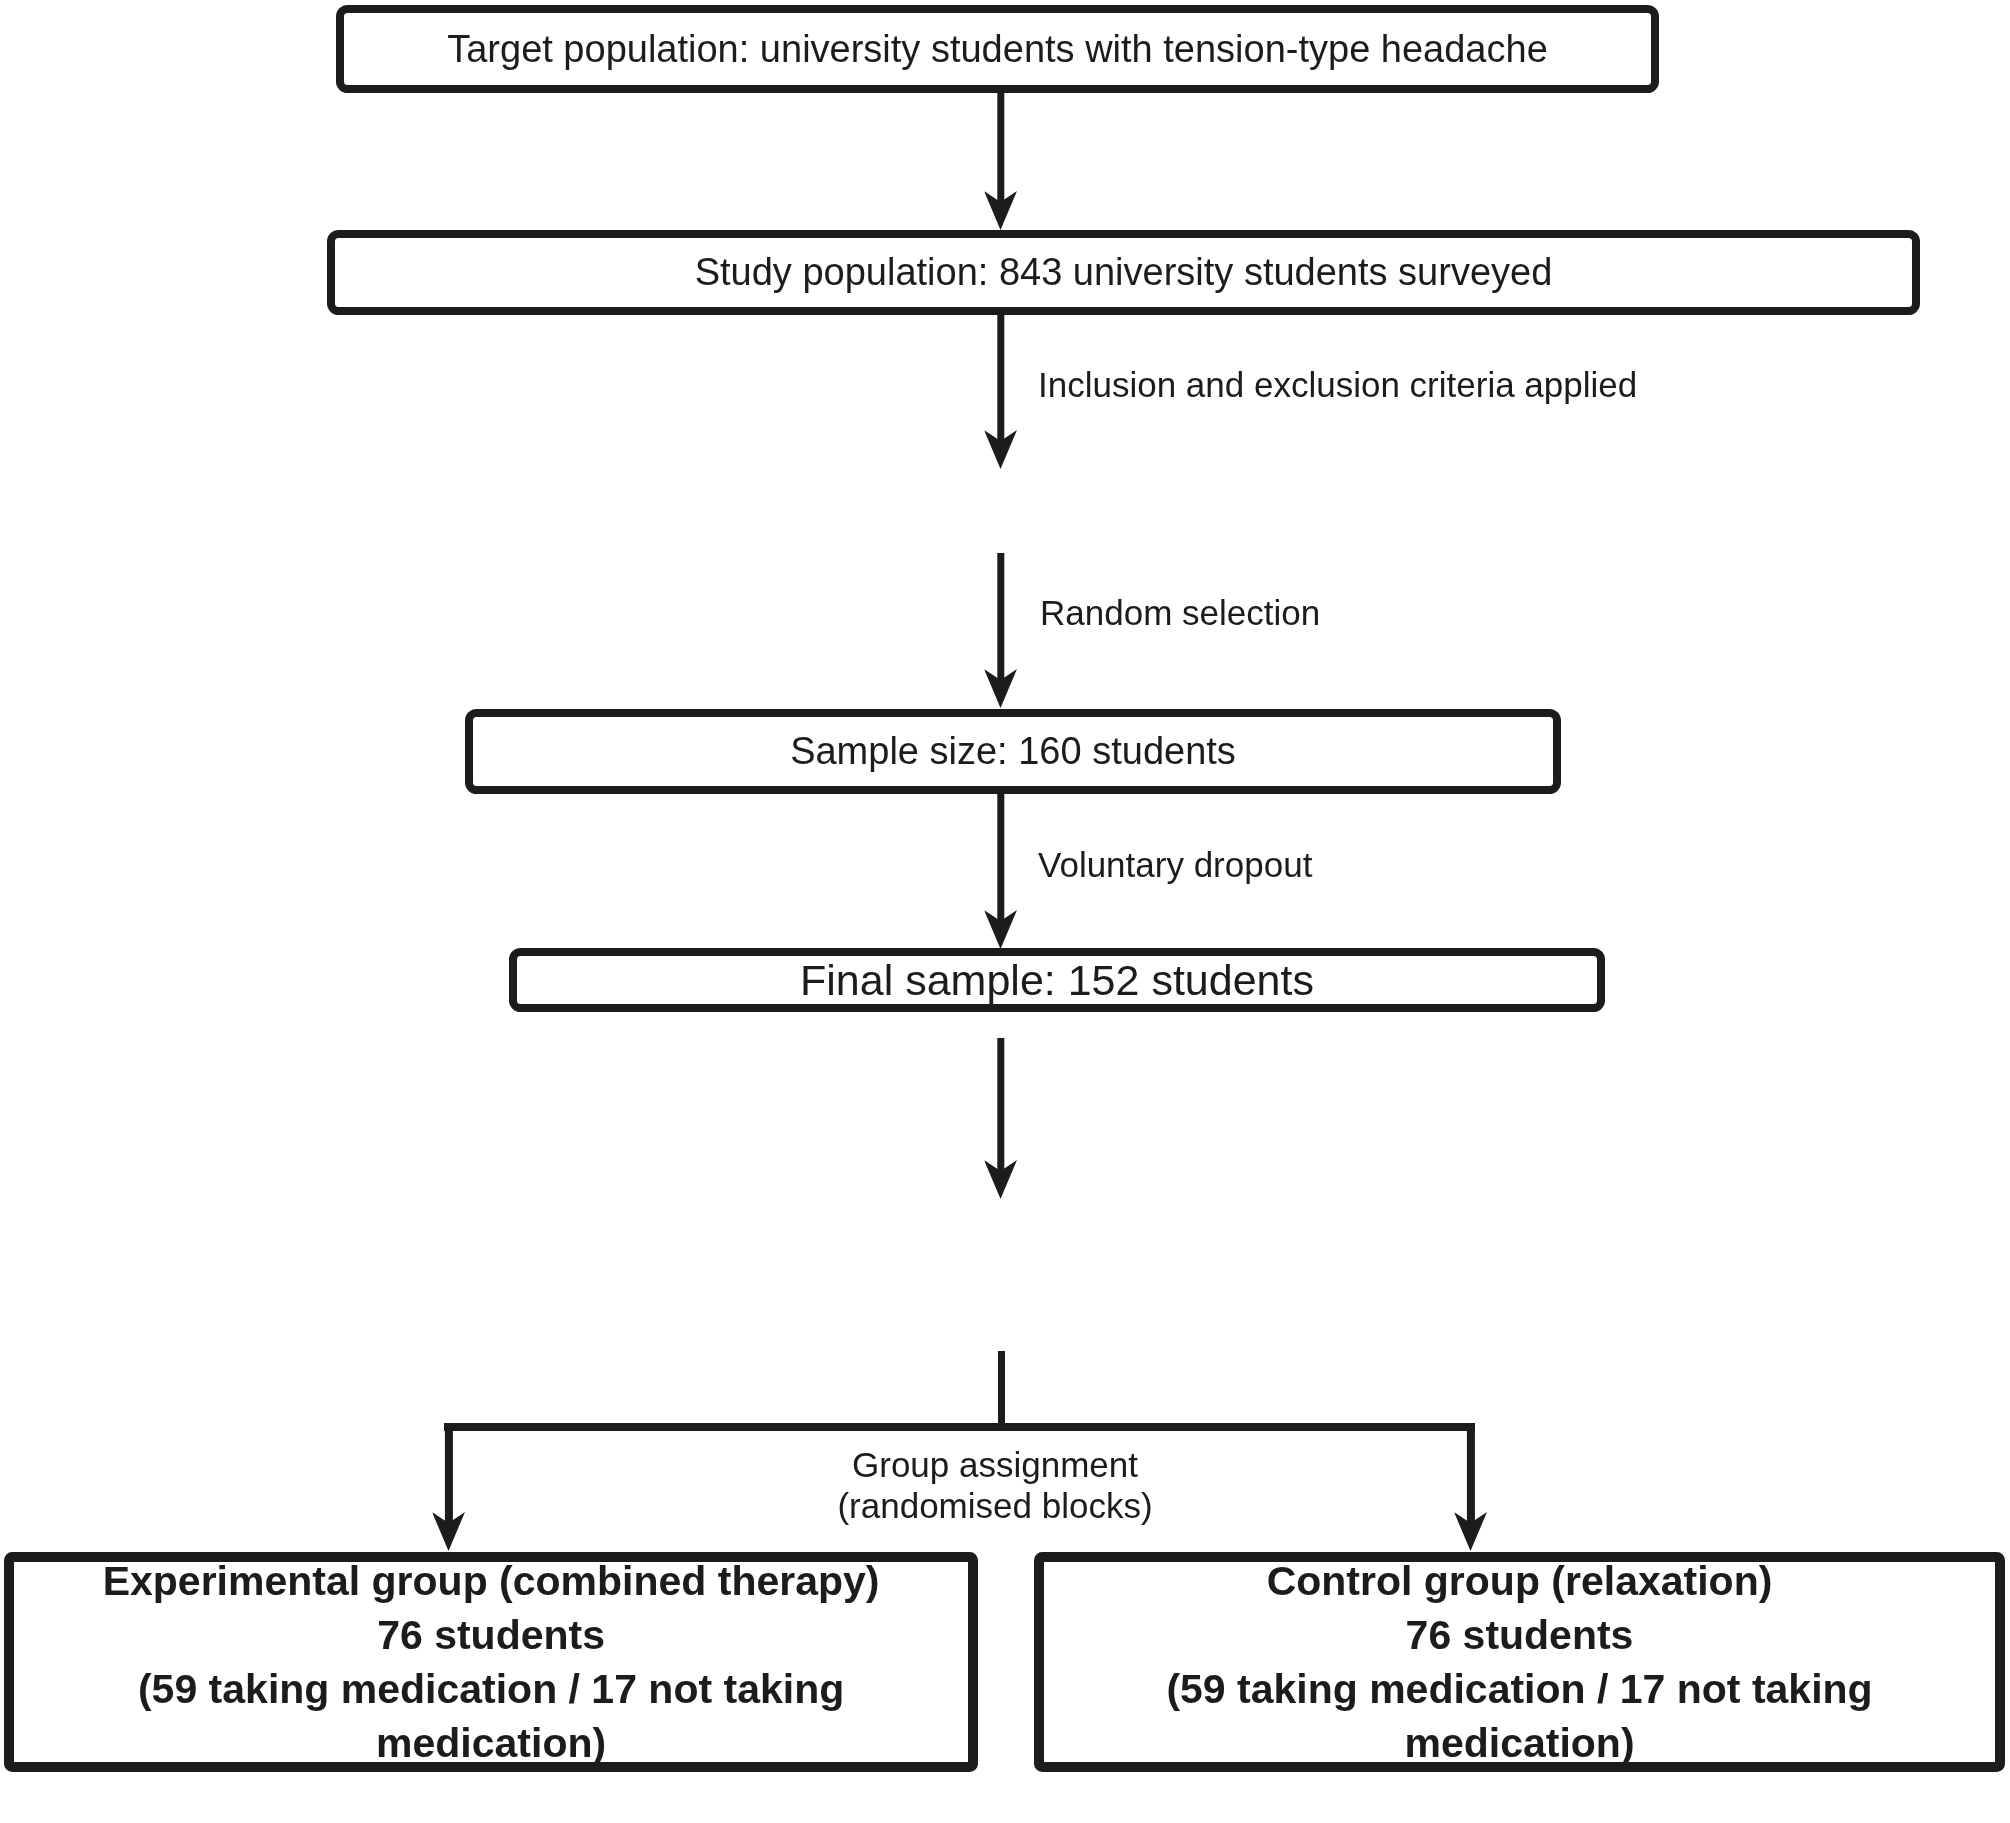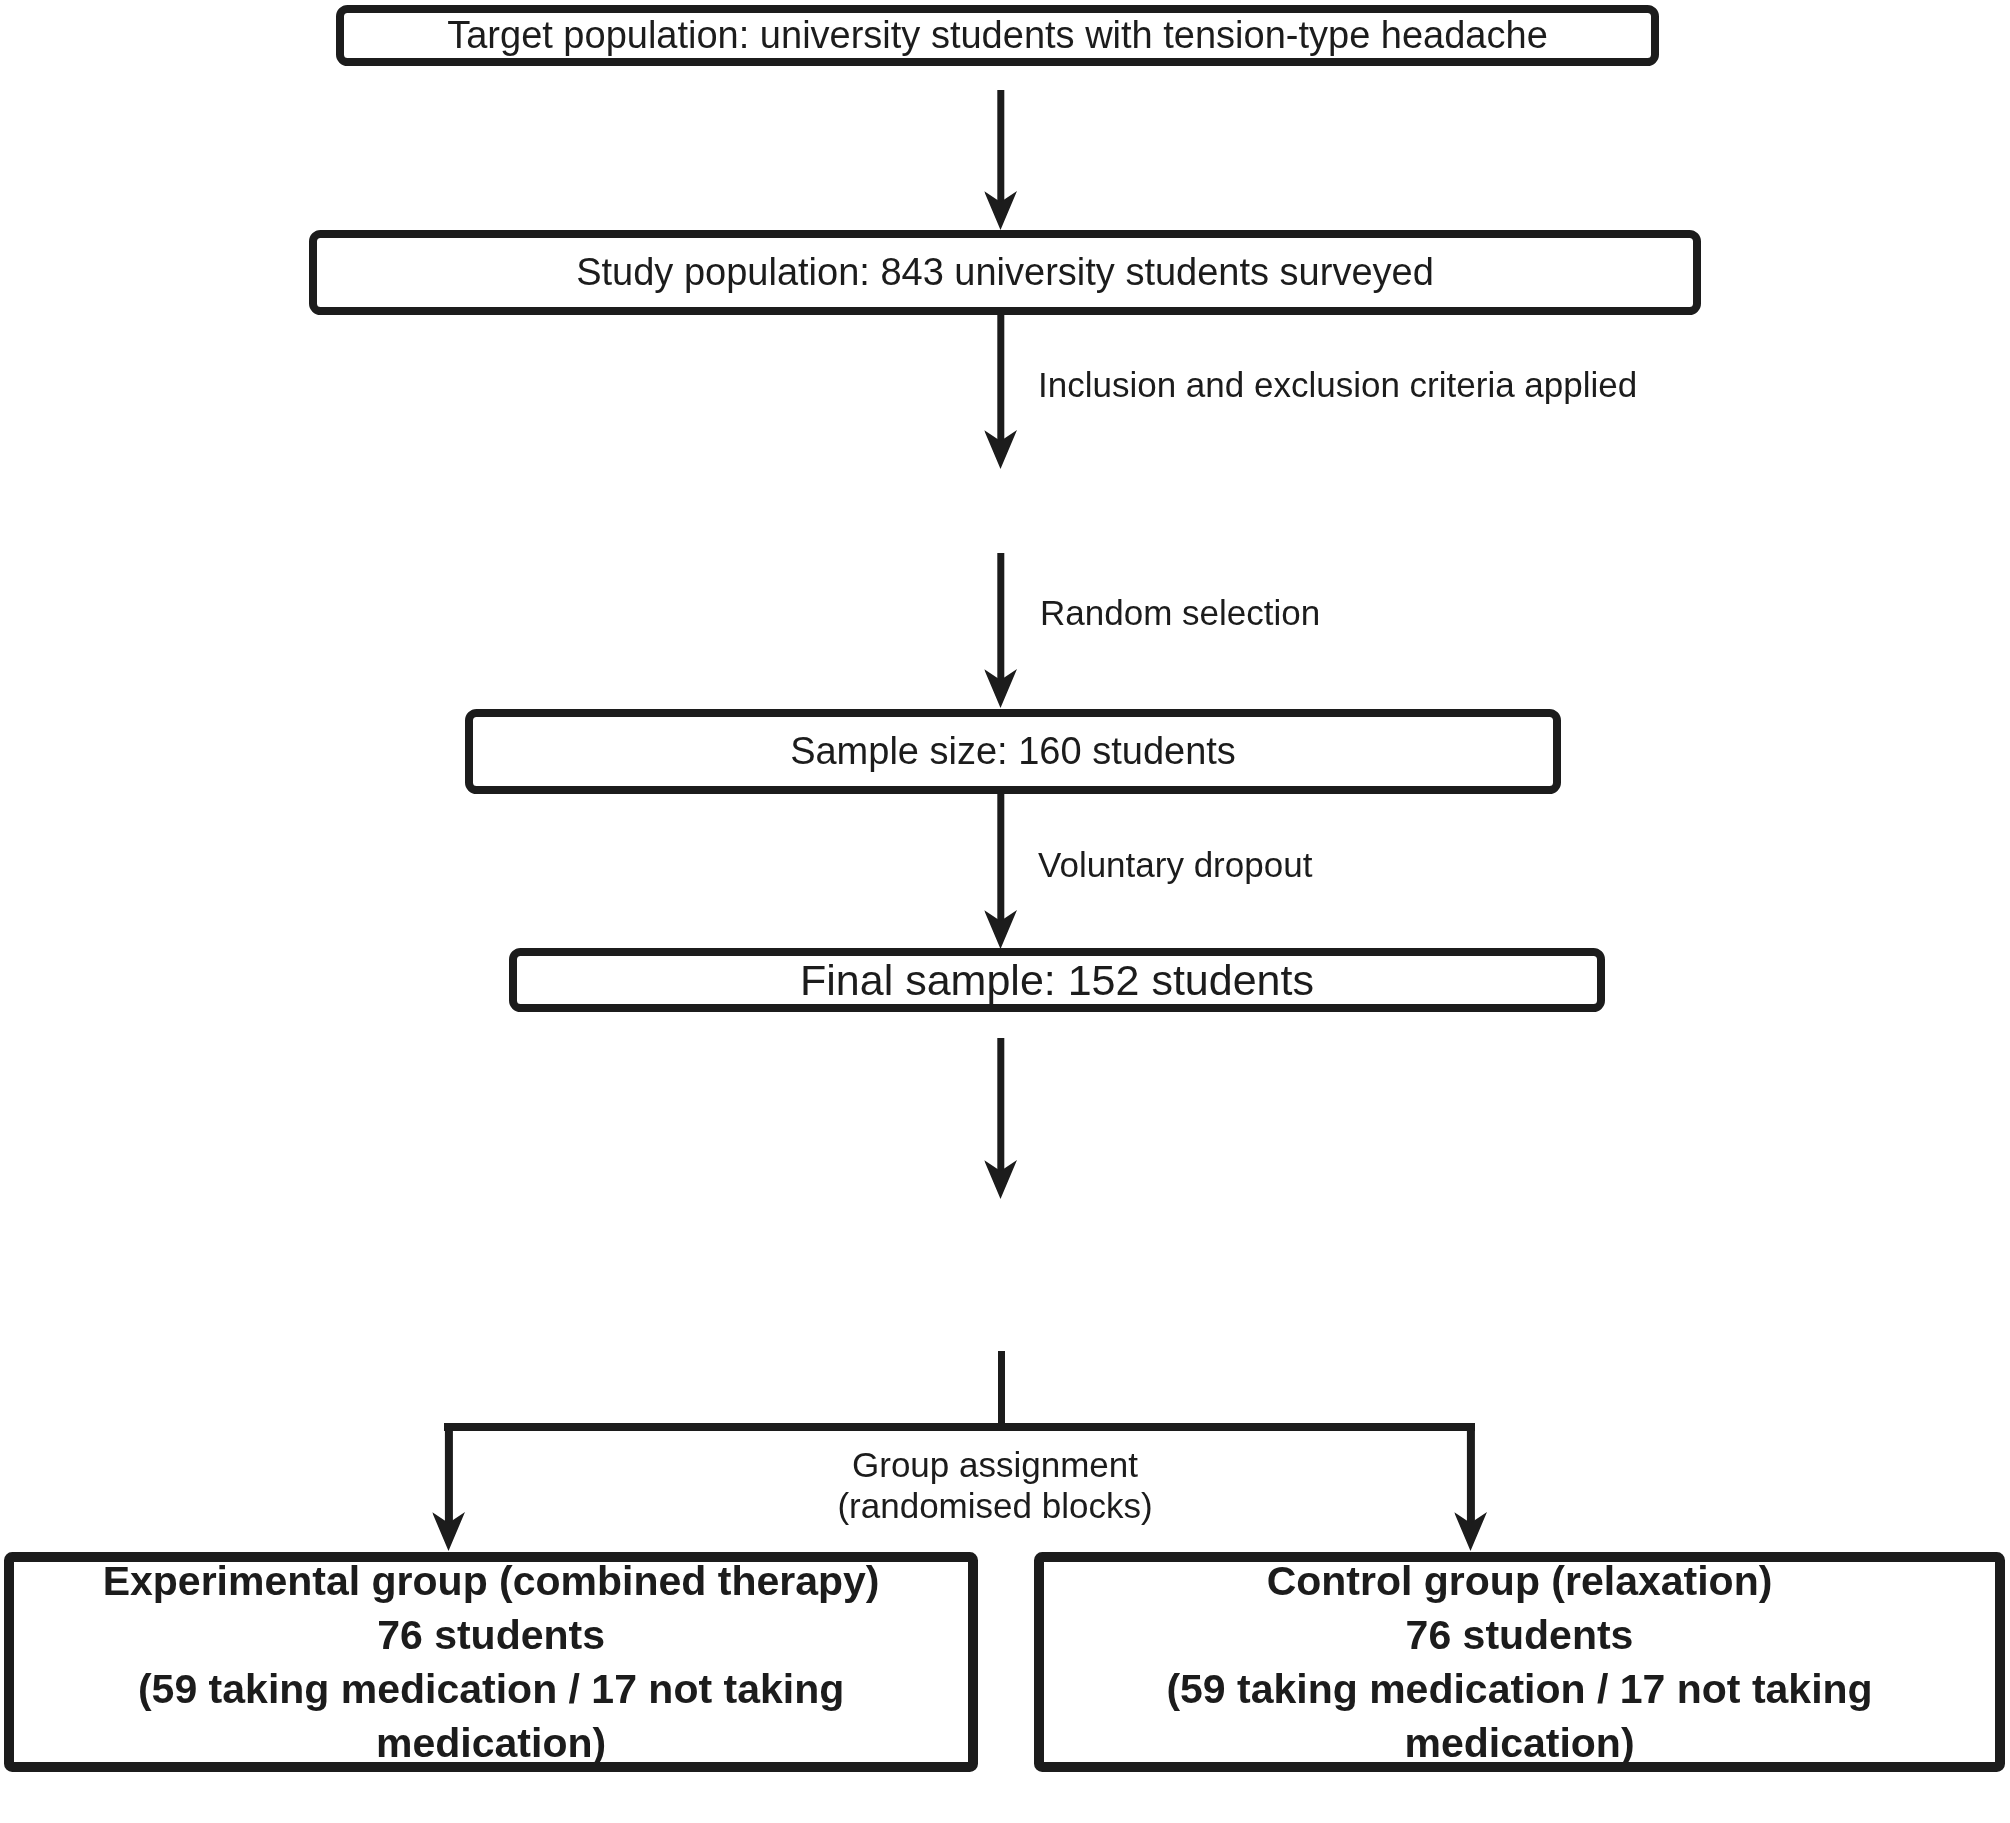--- a/index.html
+++ b/index.html
@@ -55,30 +55,30 @@
     line-height: 41px;
     white-space: nowrap;
   }
   .edge-label.center { text-align: center; }
 </style>
 </head>
 <body>
 
 <div class="stage">
 
-  <div class="box" style="left:336px; top:5px; width:1323px; height:61px;">
+  <div class="box" style="left:336px; top:5px; width:1323px; height:88px;">
     <div class="bline">Target population: university students with tension-type headache</div>
   </div>
 
   <div class="arrow" style="left:984px; top:90px; width:33px; height:140px;">
     <div class="shaft"></div>
     <div class="head"></div>
   </div>
 
-  <div class="box" style="left:309px; top:230px; width:1392px; height:85px;">
+  <div class="box" style="left:327px; top:230px; width:1593px; height:85px;">
     <div class="bline">Study population: 843 university students surveyed</div>
   </div>
 
   <div class="arrow" style="left:984px; top:315px; width:33px; height:154px;">
     <div class="shaft"></div>
     <div class="head"></div>
   </div>
   <div class="edge-label" style="left:1038px; top:364px;">Inclusion and exclusion criteria applied</div>
 
 

